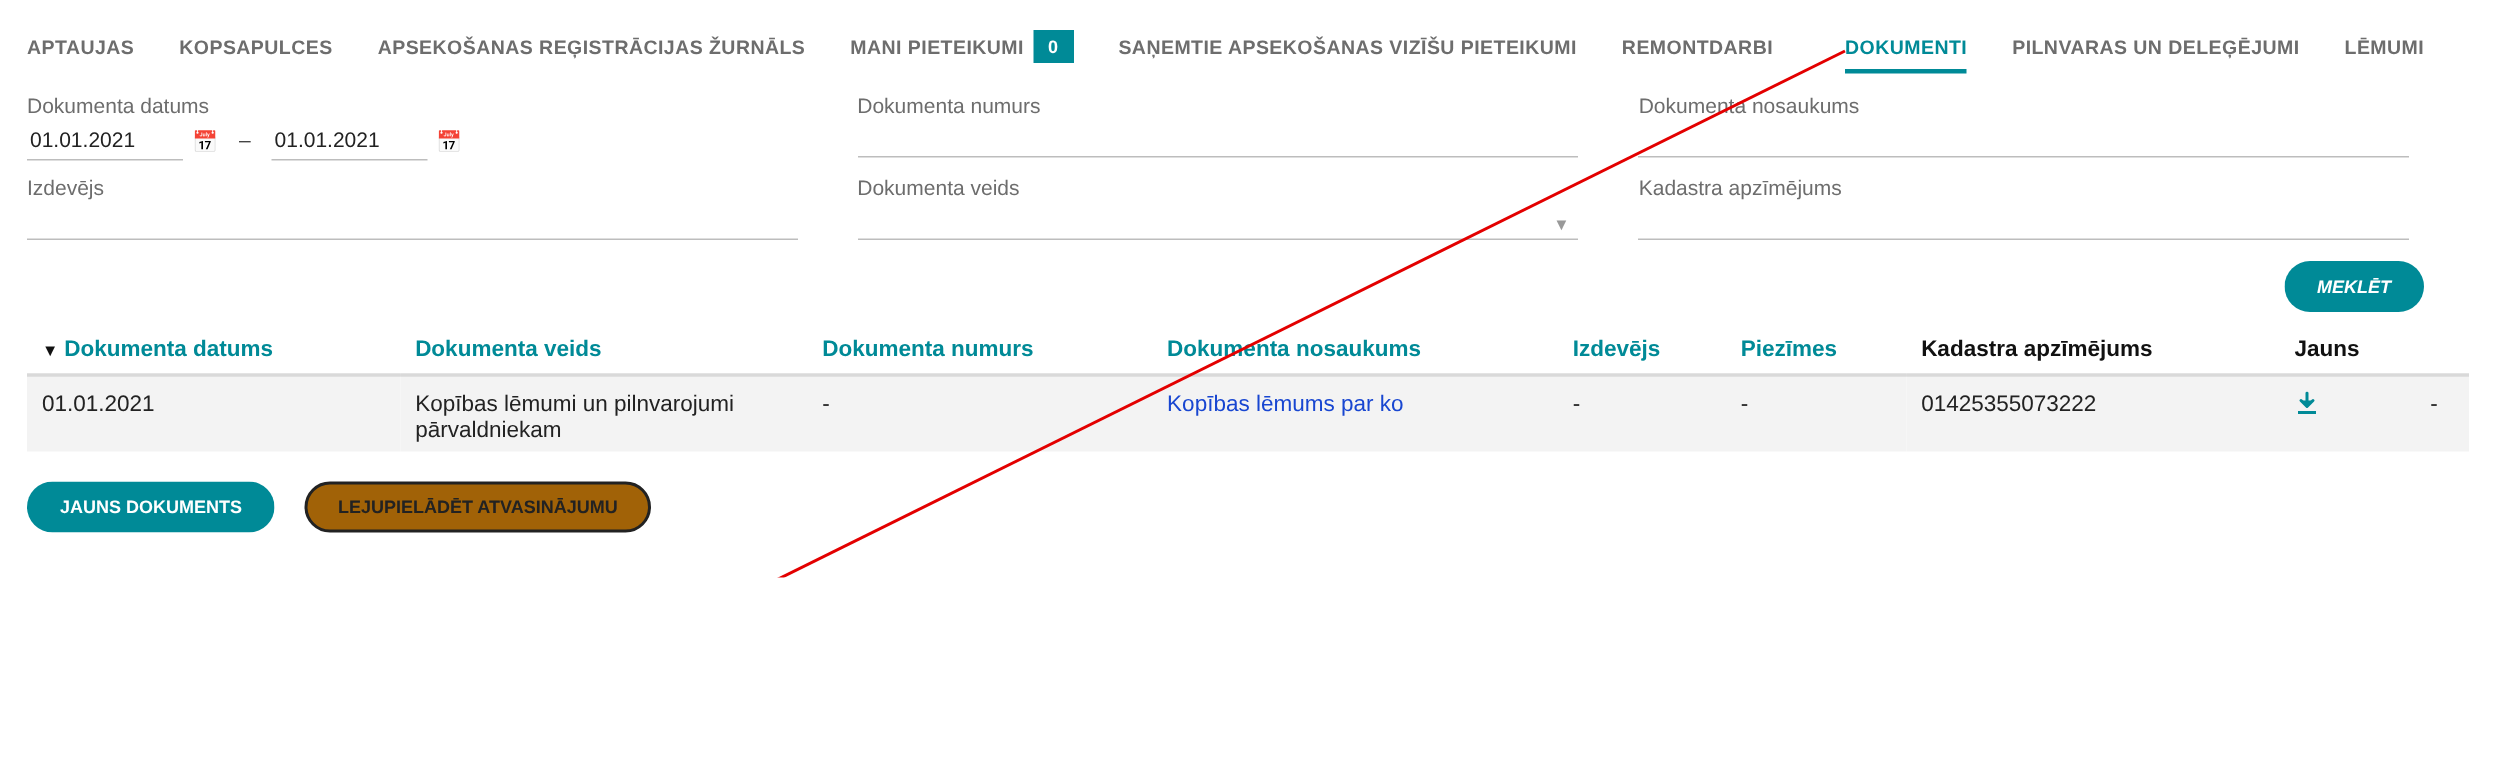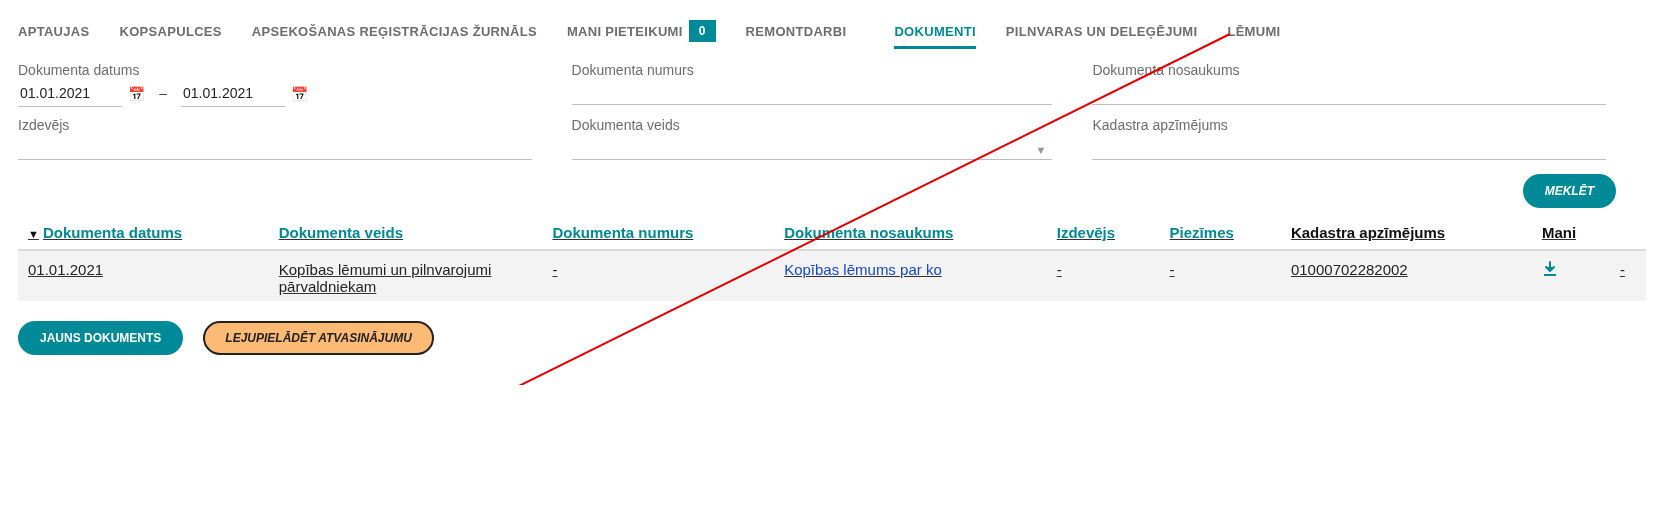--- a/index.html
+++ b/index.html
@@ -79,22 +79,22 @@
     border-radius: 20px;
     padding: 8px 20px;
     font-weight: 700;
     font-size: 12px;
     text-transform: uppercase;
     cursor: pointer;
     border: 2px solid transparent;
     display: inline-block;
   }
   .btn-primary { background:#008a97; color:#fff; }
-  .btn-outline { background:#fdba74; color:#222; border-color:#222;font-style:italic; }
-  table.tbl { width:100%; border-collapse: collapse; text-decoration: underline; }
+  .btn-outline { background:#a16207; color:#222; border-color:#222; }
+  table.tbl { width:100%; border-collapse: collapse; }
   table.tbl th {
     text-align:left;
     padding:8px 10px;
     color:#008a97;
     font-weight:700;
     font-size:15px;
     border-bottom:2px solid #d9d9d9;
   }
   table.tbl th.black { color:#111; }
   table.tbl th .sortmark { color:#111; margin-right:4px; font-size:11px; }
@@ -124,20 +124,21 @@
 <body>
 
 <div class="nav">
   <span class="nav-item">Aptaujas</span>
   <span class="nav-item">Kopsapulces</span>
   <span class="nav-item">Apsekošanas reģistrācijas žurnāls</span>
   <span class="nav-item">
     <span>Mani pieteikumi</span>
     <span class="nav-badge">0</span>
   </span>
+  <span class="nav-item">Saņemtie apsekošanas vizīšu pieteikumi</span>
   <span class="nav-item">Remontdarbi</span>
   <span class="nav-item active">Dokumenti</span>
   <span class="nav-item">Pilnvaras un deleģējumi</span>
   <span class="nav-item">Lēmumi</span>
 </div>
 
 <div class="filters">
 
   <div class="block">
     <div class="f-label">Dokumenta datums</div>
@@ -183,33 +184,33 @@
 <table class="tbl">
   <thead>
     <tr>
       <th><span class="sortmark">▼</span><span>Dokumenta datums</span></th>
       <th>Dokumenta veids</th>
       <th>Dokumenta numurs</th>
       <th>Dokumenta nosaukums</th>
       <th>Izdevējs</th>
       <th>Piezīmes</th>
       <th class="black">Kadastra apzīmējums</th>
-      <th class="black">Mani</th>
+      <th class="black">Jauns</th>
       <th class="black"></th>
     </tr>
   </thead>
   <tbody>
     <tr>
       <td>01.01.2021</td>
       <td style="max-width:170px">Kopības lēmumi un pilnvarojumi pārvaldniekam</td>
       <td>-</td>
       <td><span class="link">Kopības lēmums par ko</span></td>
       <td>-</td>
       <td>-</td>
-      <td>01000702282002</td>
+      <td>01425355073222</td>
       <td>
         <span class="dl-icon">
           <svg width="16" height="16" viewBox="0 0 16 16">
               <path fill="#008a97" d="M8 1v8M4 6l4 4 4-4" stroke="#008a97" stroke-width="2" stroke-linecap="round" stroke-linejoin="round"></path>
               <rect x="2" y="13" width="12" height="2" fill="#008a97"></rect>
             </svg>
         </span>
       </td>
       <td>-</td>
     </tr>

